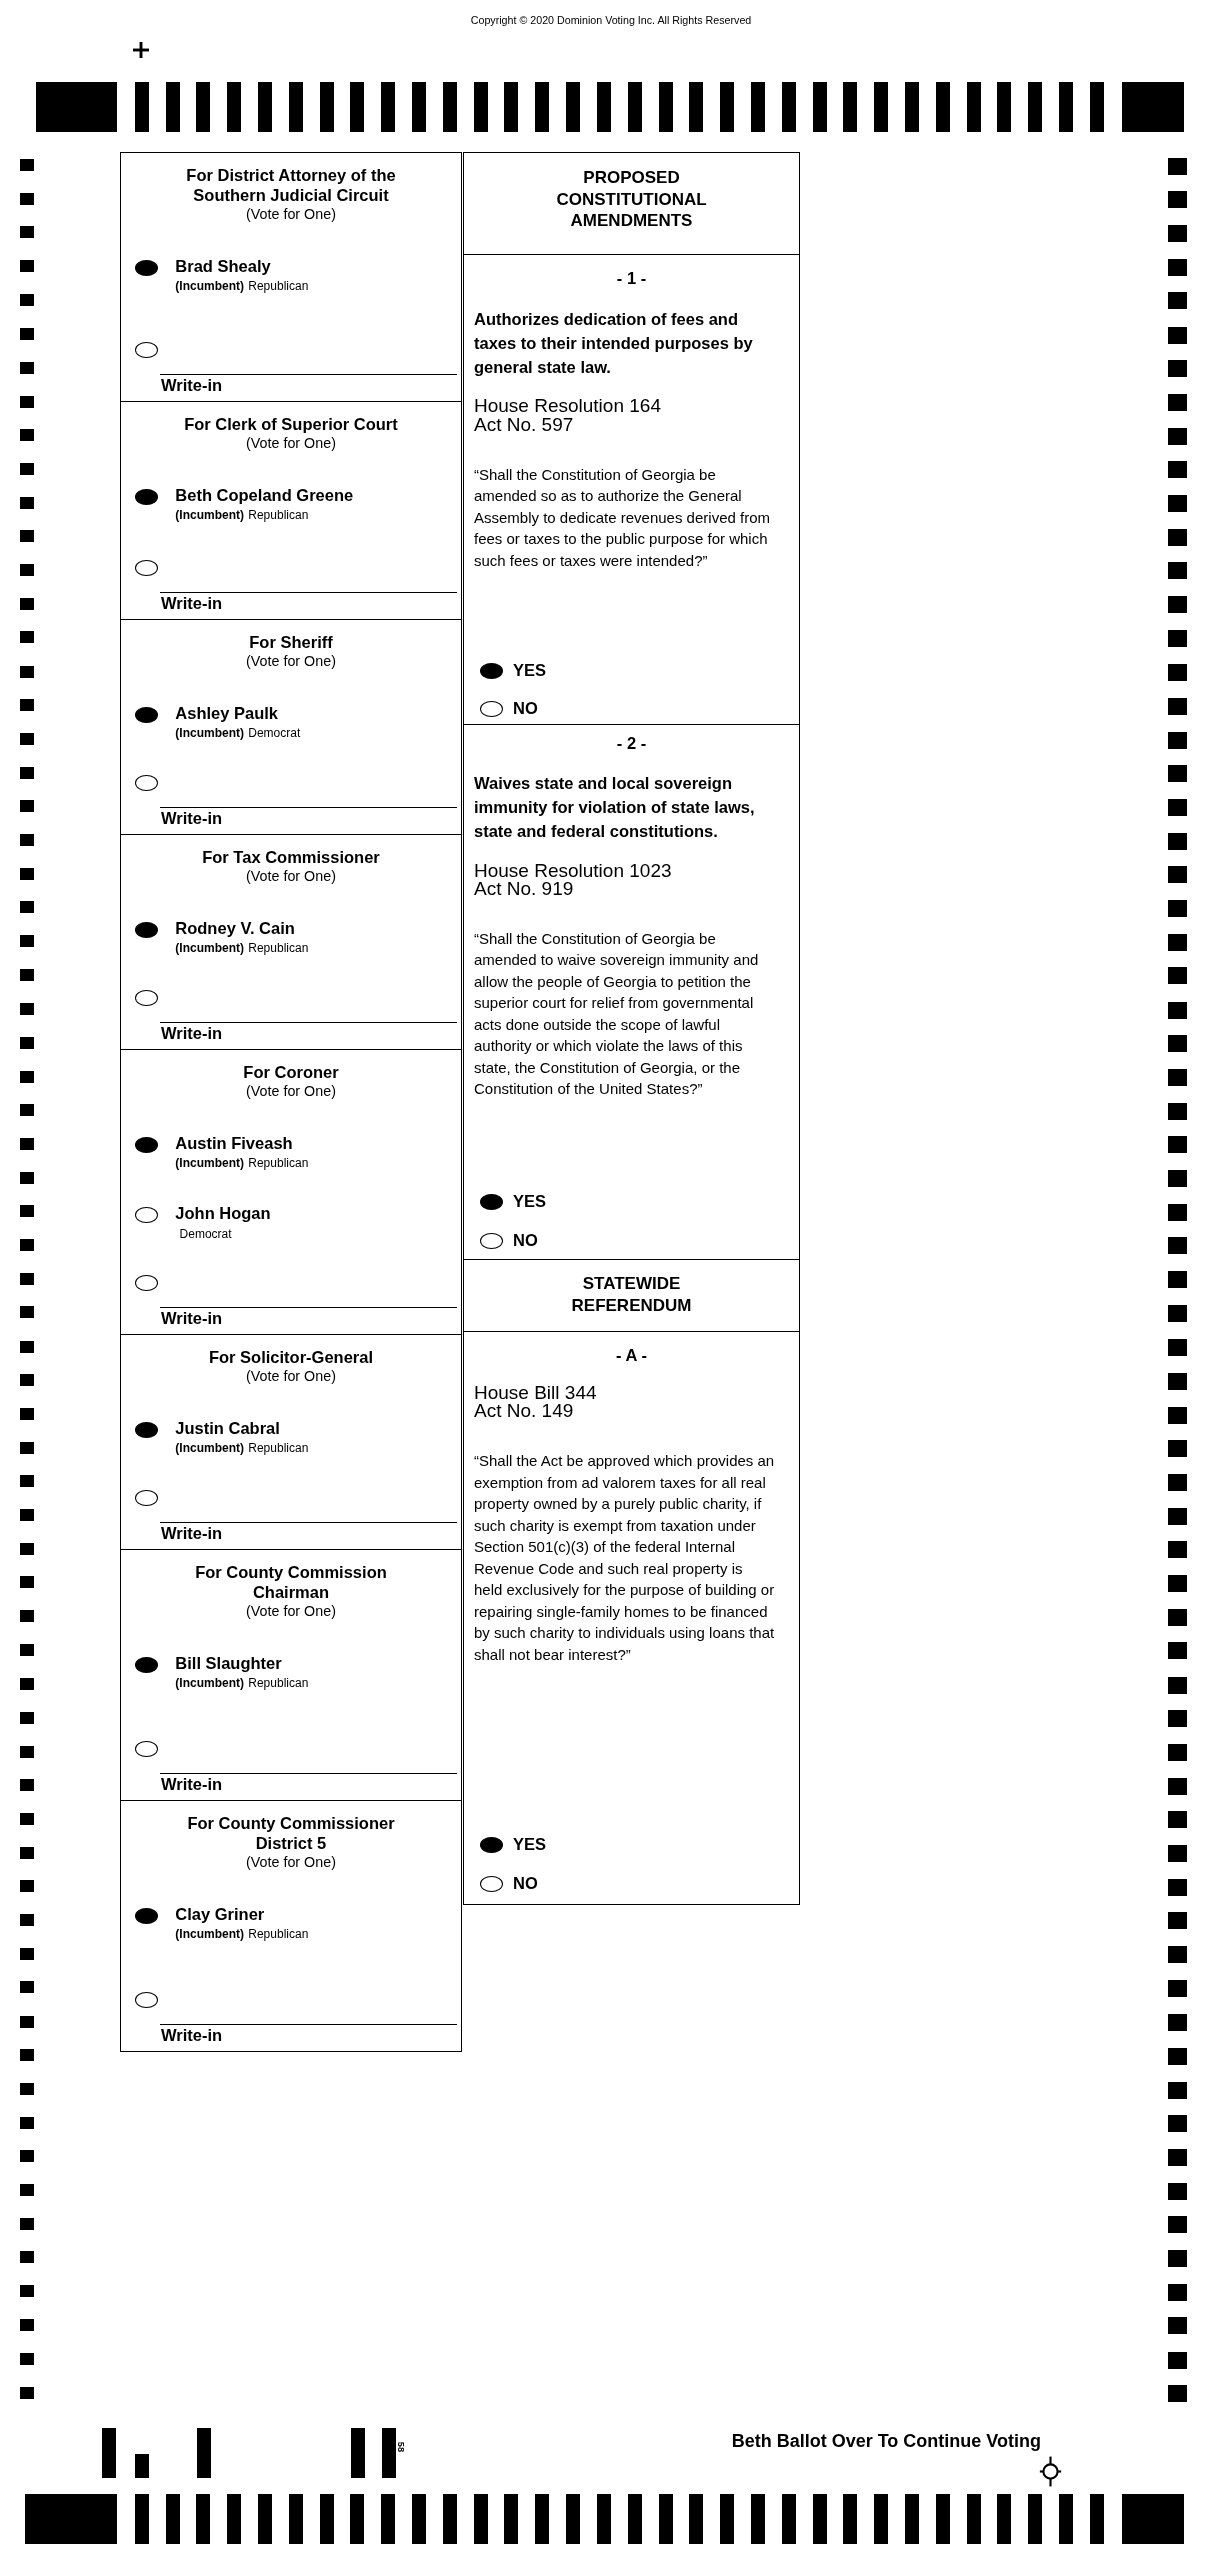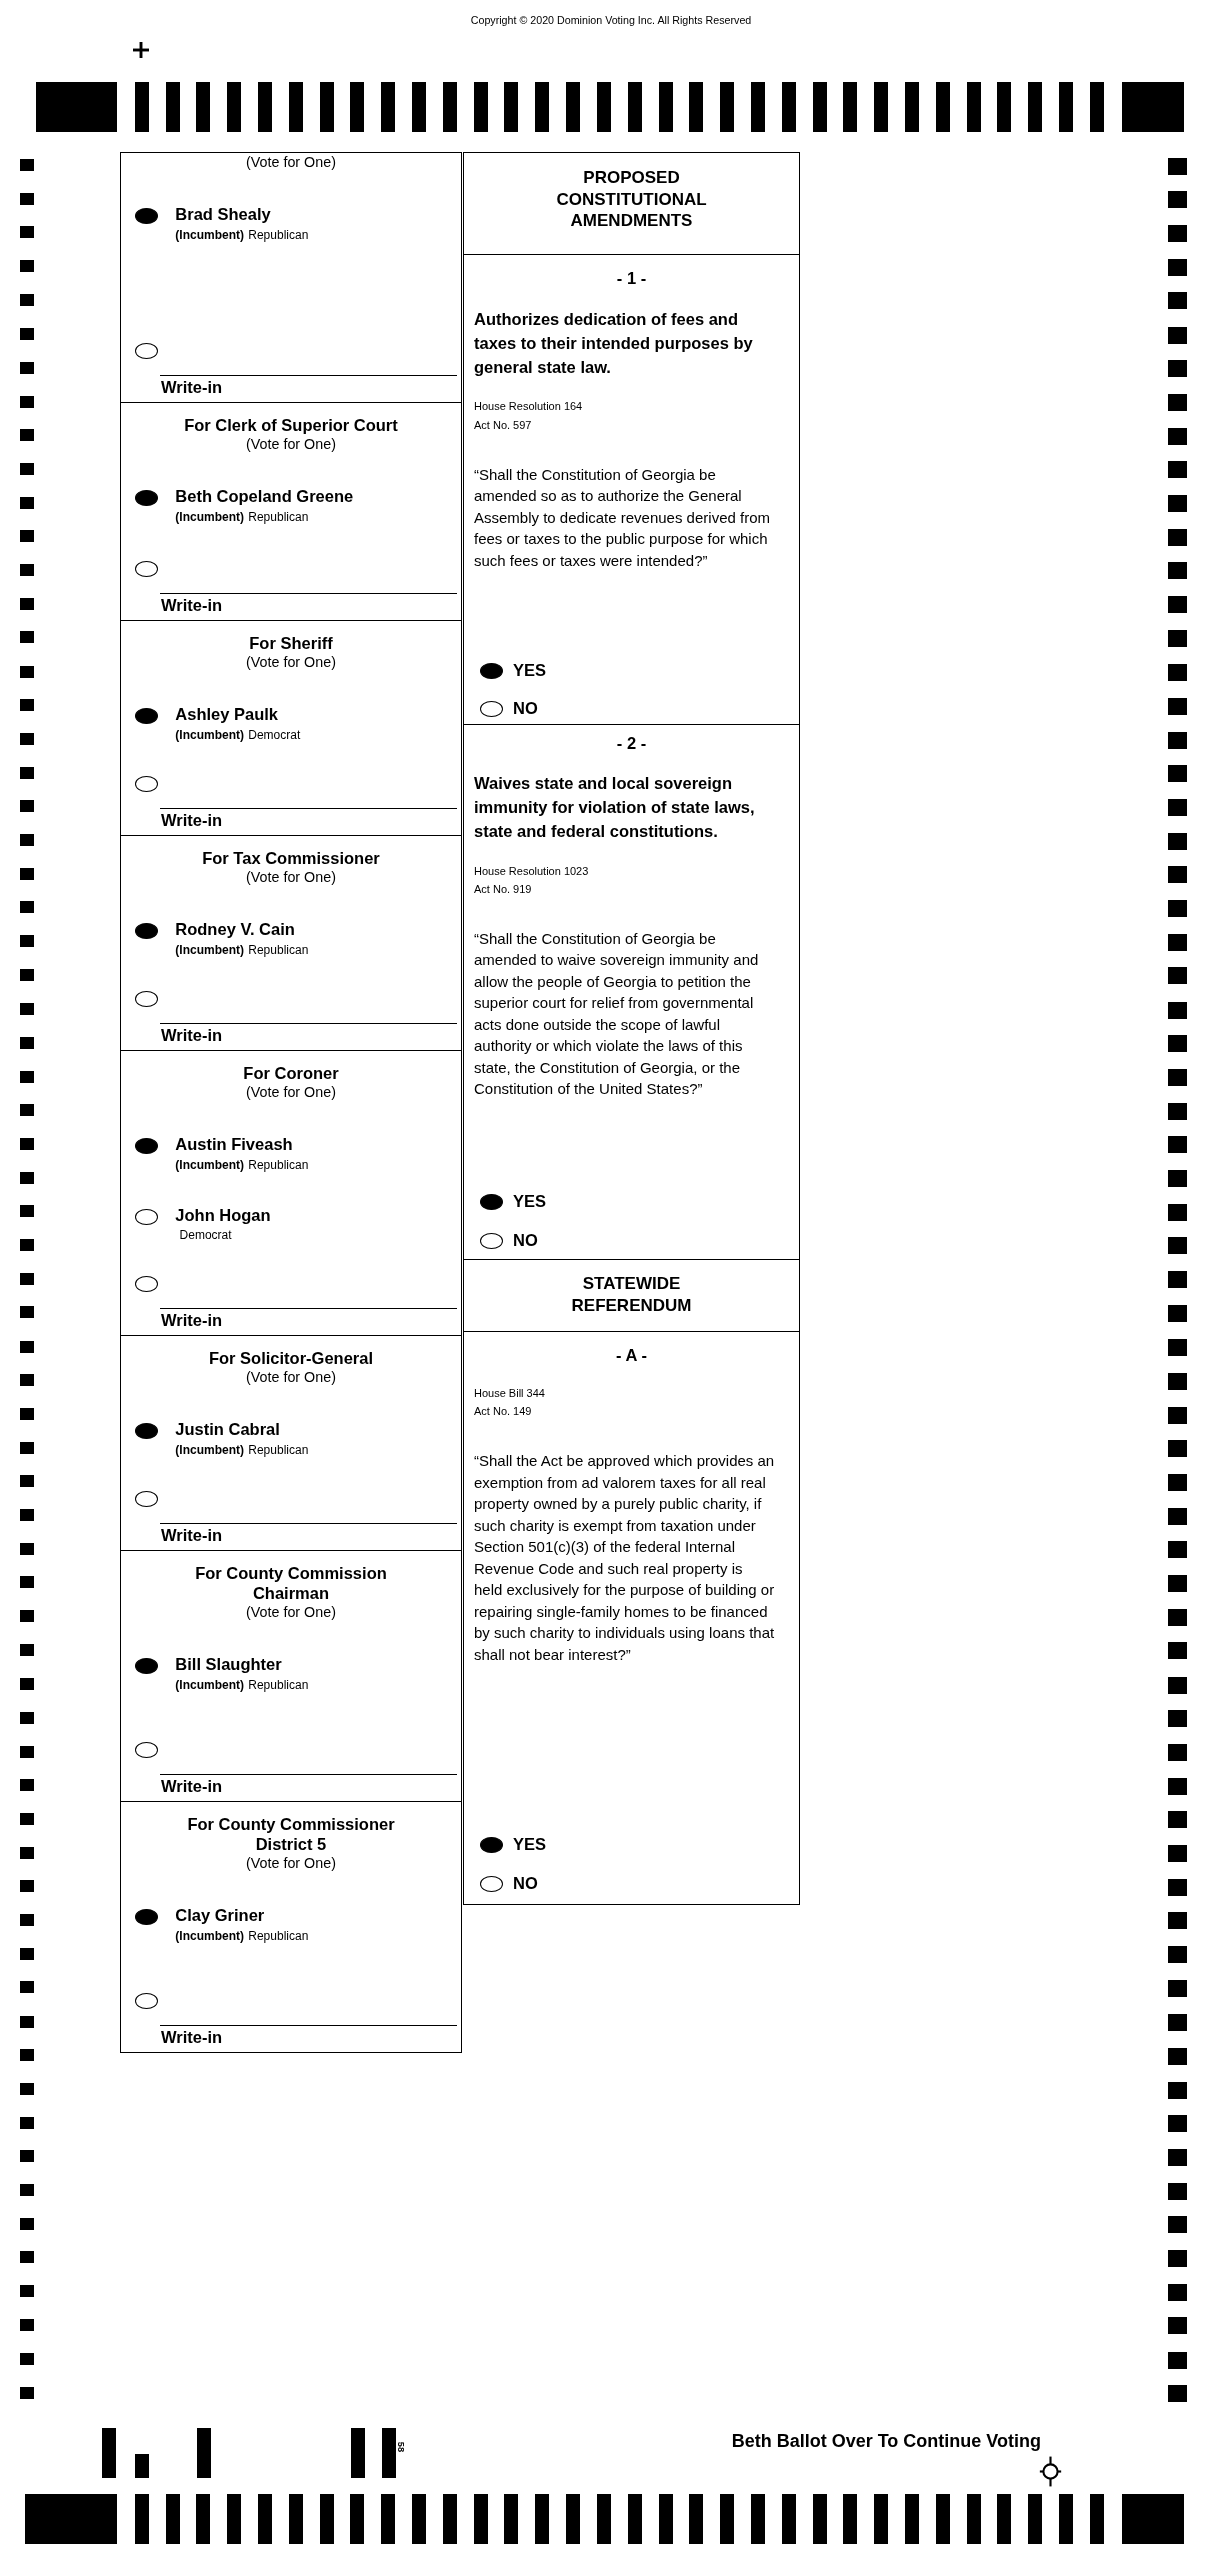--- a/index.html
+++ b/index.html
@@ -48,21 +48,21 @@
     border:1.4px solid #000;border-bottom:none;
   }
   .cell{position:relative;border-bottom:1.4px solid #000;}
   .hdr{text-align:center;font-weight:bold;font-size:17px;line-height:21.5px;}
   .c-amend{height:102px;padding-top:14.3px;}
   .c-a1{height:470px}.c-a2{height:535px}
   .c-sr{height:72px;padding-top:13px;}
   .c-ra{height:573px}
   .mnum{text-align:center;font-weight:bold;font-size:16.5px;padding-top:14.3px;}
   .msum{font-weight:bold;font-size:16.5px;line-height:24px;margin:18.6px 0 0 10px;width:297px;}
-  .mref{font-size:11px;line-height:18.6px;margin:18.6px 0 0 10px;}
+  .mref{font-size:19px;line-height:18.6px;margin:18.6px 0 0 10px;}
   .mq{font-size:15px;line-height:21.5px;margin:29px 0 0 10px;width:301px;}
   .opt{position:absolute;left:16px;height:18.6px;}
   .opt .oval{vertical-align:middle;}
   .opt .olabel{font-weight:bold;font-size:16.5px;margin-left:10px;vertical-align:middle;}
   
   .turnover{
     position:absolute;top:2431px;right:181px;
     font-weight:bold;font-size:18px;
   }
   .stub-label{
@@ -79,20 +79,24 @@
 <div class="abs" style="left:133px;top:42px;">
   <svg width="16" height="16" viewBox="0 0 22 22">
       <rect x="9" y="0" width="4" height="22" fill="#000"></rect>
       <rect x="0" y="9" width="22" height="4" fill="#000"></rect>
     </svg>
 </div>
 
 <div id="left-box">
 
   <div class="sec s1">
+    <div class="ctitle">
+      <div>For District Attorney of the</div>
+      <div>Southern Judicial Circuit</div>
+    </div>
     <div class="vfo">(Vote for One)</div>
     <div class="cand">
       <span class="oval filled"></span>
       <div class="cinfo">
         <div class="cname">Brad Shealy</div>
         <div class="cdetail"><b>(Incumbent)</b><span>Republican</span></div>
       </div>
     </div>
     <span class="oval wio"></span>
     <div class="wrule"></div>

